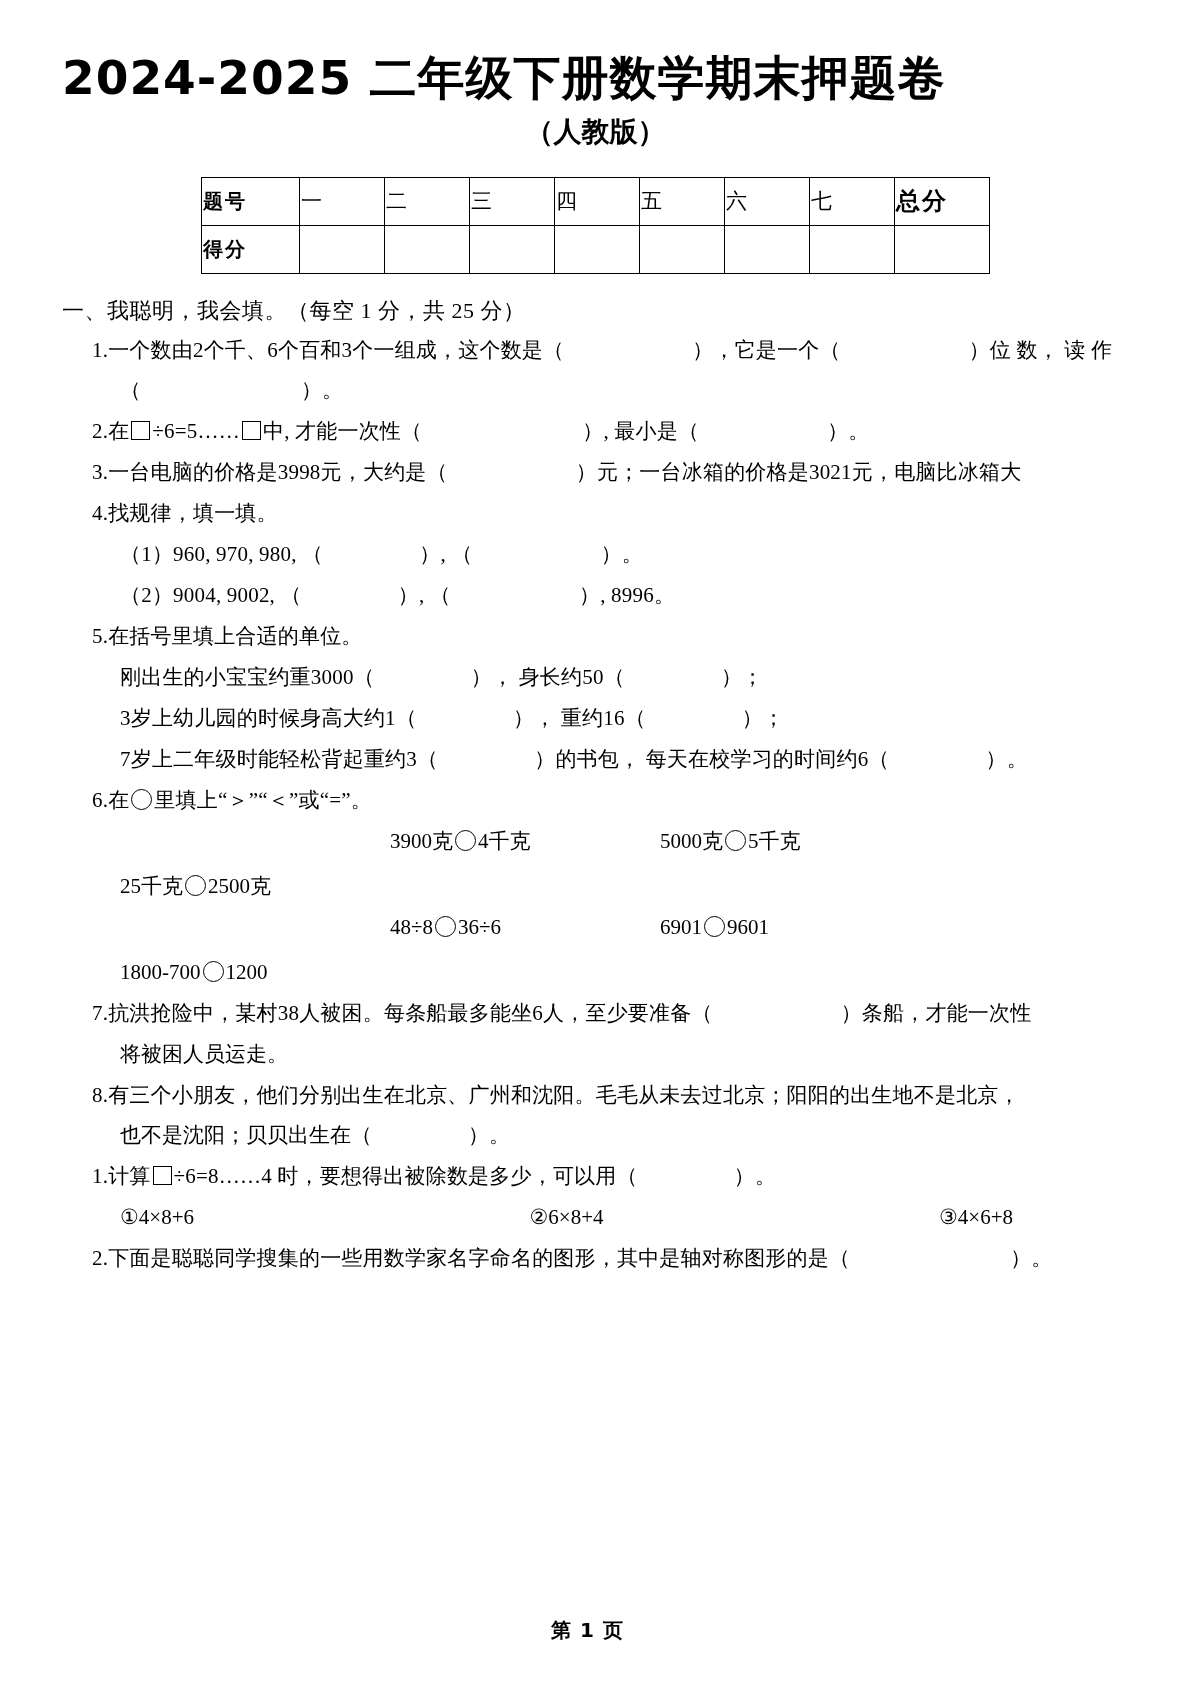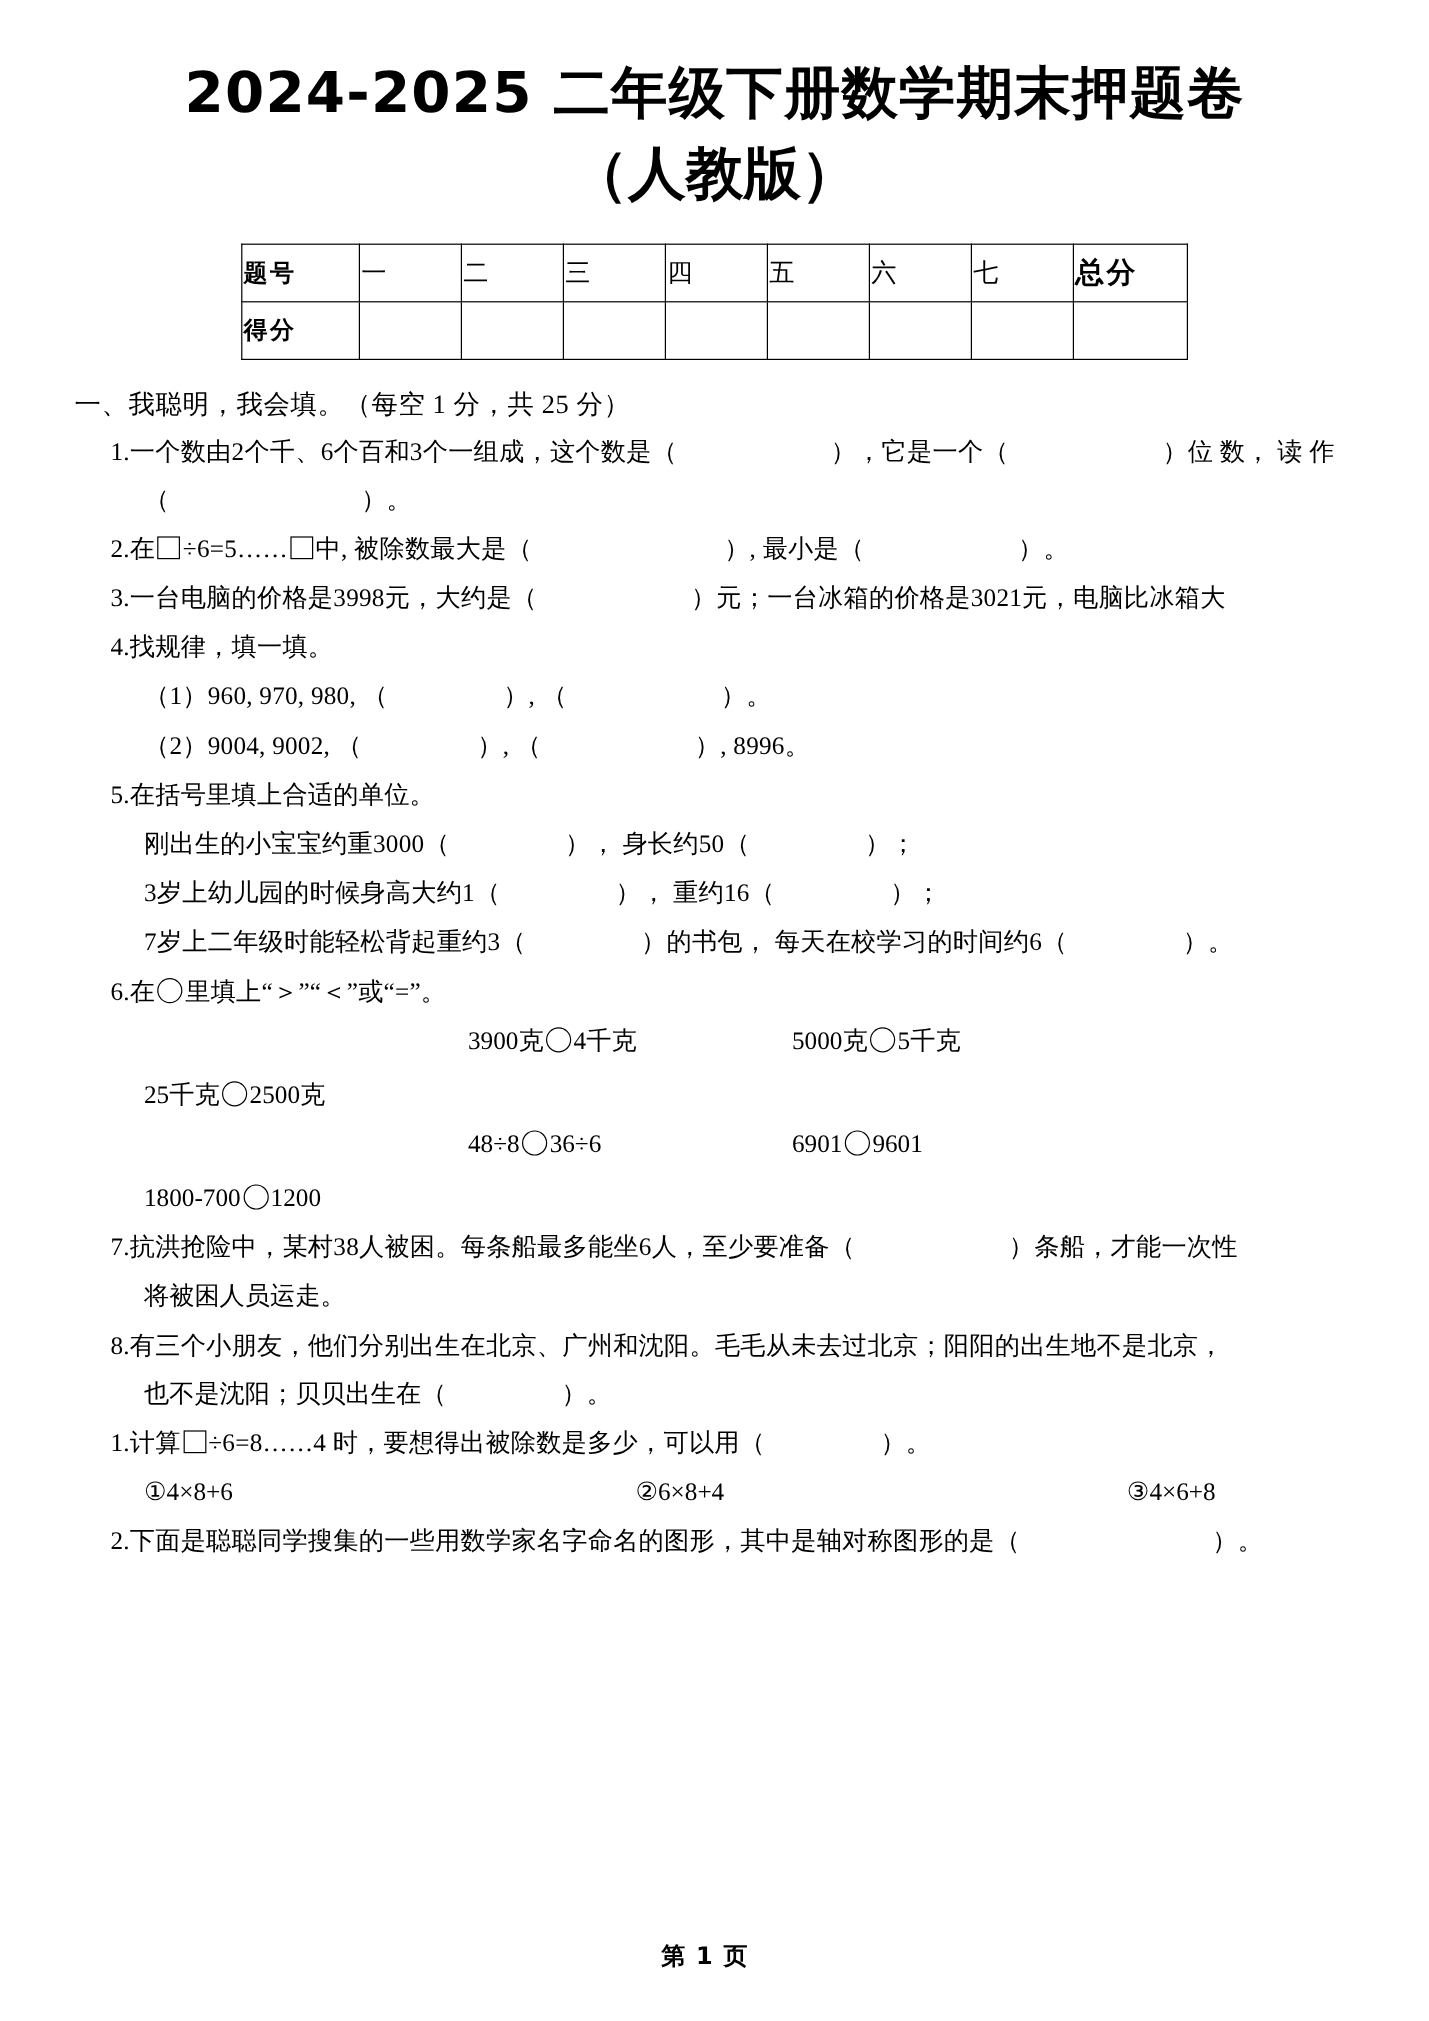--- a/index.html
+++ b/index.html
@@ -15,33 +15,32 @@
     position: relative;
   }
   .page {
     width: 1191px;
     min-height: 1684px;
     box-sizing: border-box;
     padding: 34px 62px 0 62px;
     position: relative;
   }
   .title {
-    text-align: center;
     font-family: "DejaVu Sans", "Liberation Sans", sans-serif;
     font-weight: bold;
     font-size: 47px;
     line-height: 1.28;
     letter-spacing: 1px;
     margin: 14px 0 0 0;
   }
   .title-line2 {
     text-align: center;
     font-family: "DejaVu Sans", "Liberation Sans", sans-serif;
     font-weight: bold;
-    font-size: 48px;
+    font-size: 28px;
     line-height: 1.3;
     margin: 6px 0 0 0;
   }
   .score-table-wrap {
     display: flex;
     justify-content: center;
     margin-top: 26px;
   }
   table.score-table {
     border-collapse: collapse;
@@ -182,21 +181,21 @@
   <div class="section-head">一、我聪明，我会填。（每空 1 分，共 25 分）</div>
 
   <div class="q">
     <span>1.一个数由2个千、6个百和3个一组成，这个数是（</span><span class="blank-l"></span><span>），它是一个（</span><span class="blank-l"></span><span>）位 数， 读 作</span>
   </div>
   <div class="q-cont">
     <span>（</span><span class="blank-xl"></span><span>）。</span>
   </div>
 
   <div class="q">
-    <span>2.在</span><span class="sq"></span><span>÷6=5……</span><span class="sq"></span><span>中, 被除数最大是（</span><span class="blank-xl"></span><span>）, 最小是（</span><span class="blank-l"></span><span>）。</span>
+    <span>2.在</span><span class="sq"></span><span>÷6=5……</span><span class="sq"></span><span>中, 才能一次性（</span><span class="blank-xl"></span><span>）, 最小是（</span><span class="blank-l"></span><span>）。</span>
   </div>
 
   <div class="q">
     <span>3.一台电脑的价格是3998元，大约是（</span><span class="blank-l"></span><span>）元；一台冰箱的价格是3021元，电脑比冰箱大</span>
   </div>
 
   <div class="q">4.找规律，填一填。</div>
   <div class="q-sub">
     <span>（1）960, 970, 980, （</span><span class="blank-m"></span><span>）, （</span><span class="blank-l"></span><span>）。</span>
   </div>

